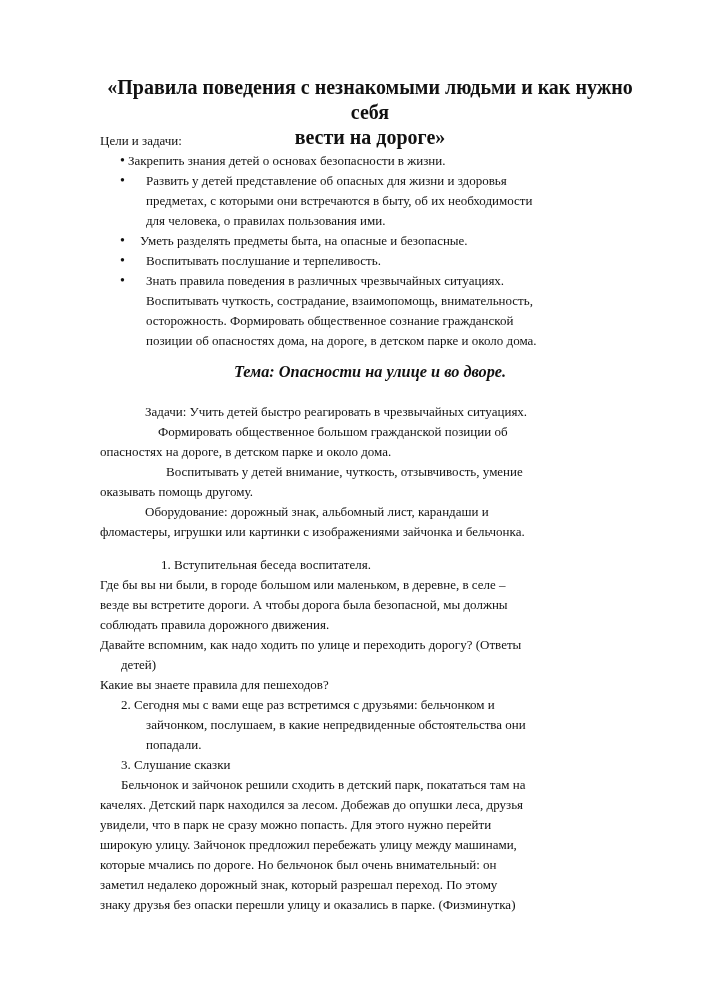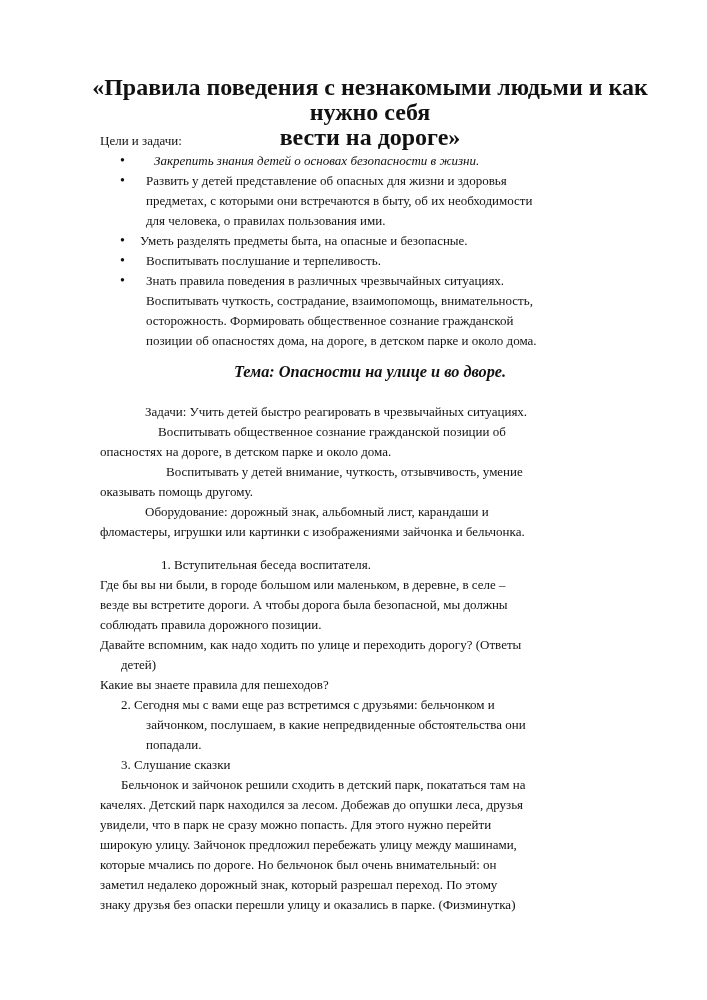--- a/index.html
+++ b/index.html
@@ -1,38 +1,38 @@
 <!DOCTYPE html>
 <html><head>
 <meta charset="utf-8">
 <style>
   html, body { margin: 0; padding: 0; background: #ffffff; }
   body { width: 707px; height: 1000px; position: relative; overflow: hidden;
          font-family: "Liberation Serif", "DejaVu Serif", serif; color: #111; }
   .page { position: absolute; left: 0; top: 0; width: 707px; height: 1000px; }
   .title { position: absolute; left: 90px; width: 560px; top: 75px; text-align: center;
-           font-weight: bold; font-size: 24px; line-height: 25px; }
+           font-weight: bold; font-size: 20px; line-height: 25px; }
   .line { position: absolute; font-size: 13px; line-height: 20px; white-space: nowrap; }
   .bullet { position: absolute; font-size: 14px; line-height: 20px; }
   .theme { position: absolute; left: 90px; width: 560px; text-align: center; font-weight: bold;
            font-style: italic; font-size: 16.3px; line-height: 20px; }
 </style>
 </head>
 <body>
 
 <div class="page">
   <div class="title">
     <div>«Правила поведения с незнакомыми людьми и как нужно себя</div>
     <div>вести на дороге»</div>
   </div>
 
   <div class="line" style="left:100px; top:131px;">Цели и задачи:</div>
 
   <div class="bullet" style="left:120px; top:151px;">•</div>
-  <div class="line" style="left:154px; top:151px;font-style:italic;">Закрепить знания детей о основах безопасности в жизни.</div>
+  <div class="line" style="left:128px; top:151px;">Закрепить знания детей о основах безопасности в жизни.</div>
 
   <div class="bullet" style="left:120px; top:171px;">•</div>
   <div class="line" style="left:146px; top:171px;">Развить у детей представление об опасных для жизни и здоровья</div>
   <div class="line" style="left:146px; top:191px;">предметах, с которыми они встречаются в быту, об их необходимости</div>
   <div class="line" style="left:146px; top:211px;">для человека, о правилах пользования ими.</div>
 
   <div class="bullet" style="left:120px; top:231px;">•</div>
   <div class="line" style="left:140px; top:231px;">Уметь разделять предметы быта, на опасные и безопасные.</div>
 
   <div class="bullet" style="left:120px; top:251px;">•</div>
@@ -40,31 +40,31 @@
 
   <div class="bullet" style="left:120px; top:271px;">•</div>
   <div class="line" style="left:146px; top:271px;">Знать правила поведения в различных чрезвычайных ситуациях.</div>
   <div class="line" style="left:146px; top:291px;">Воспитывать чуткость, сострадание, взаимопомощь, внимательность,</div>
   <div class="line" style="left:146px; top:311px;">осторожность. Формировать общественное сознание гражданской</div>
   <div class="line" style="left:146px; top:331px;">позиции об опасностях дома, на дороге, в детском парке и около дома.</div>
 
   <div class="theme" style="top:362px;">Тема: Опасности на улице и во дворе.</div>
 
   <div class="line" style="left:145px; top:402px;">Задачи: Учить детей быстро реагировать в чрезвычайных ситуациях.</div>
-  <div class="line" style="left:158px; top:422px;">Воспитывать общественное сознание гражданской позиции об</div>
+  <div class="line" style="left:158px; top:422px;">Формировать общественное большом гражданской позиции об</div>
   <div class="line" style="left:100px; top:442px;">опасностях на дороге, в детском парке и около дома.</div>
   <div class="line" style="left:166px; top:462px;">Воспитывать у детей внимание, чуткость, отзывчивость, умение</div>
   <div class="line" style="left:100px; top:482px;">оказывать помощь другому.</div>
   <div class="line" style="left:145px; top:502px;">Оборудование: дорожный знак,  альбомный лист, карандаши и</div>
   <div class="line" style="left:100px; top:522px;">фломастеры, игрушки или картинки с изображениями зайчонка и бельчонка.</div>
 
   <div class="line" style="left:121px; top:555px;margin-left:40px;">1.  Вступительная беседа воспитателя.</div>
   <div class="line" style="left:100px; top:575px;">Где бы вы ни были,  в городе большом или маленьком, в деревне, в селе –</div>
   <div class="line" style="left:100px; top:595px;">везде вы встретите дороги. А чтобы дорога была безопасной, мы должны</div>
-  <div class="line" style="left:100px; top:615px;">соблюдать правила дорожного позиции.</div>
+  <div class="line" style="left:100px; top:615px;">соблюдать правила дорожного движения.</div>
   <div class="line" style="left:100px; top:635px;">Давайте вспомним, как надо ходить по улице и  переходить дорогу? (Ответы</div>
   <div class="line" style="left:100px; top:655px;margin-left:21px;">детей)</div>
   <div class="line" style="left:100px; top:675px;">Какие вы знаете правила для пешеходов?</div>
 
   <div class="line" style="left:121px; top:695px;">2.  Сегодня мы с вами еще раз встретимся с друзьями: бельчонком и</div>
   <div class="line" style="left:146px; top:715px;">зайчонком, послушаем, в какие непредвиденные обстоятельства они</div>
   <div class="line" style="left:146px; top:735px;">попадали.</div>
 
   <div class="line" style="left:121px; top:755px;">3.  Слушание сказки</div>
 

